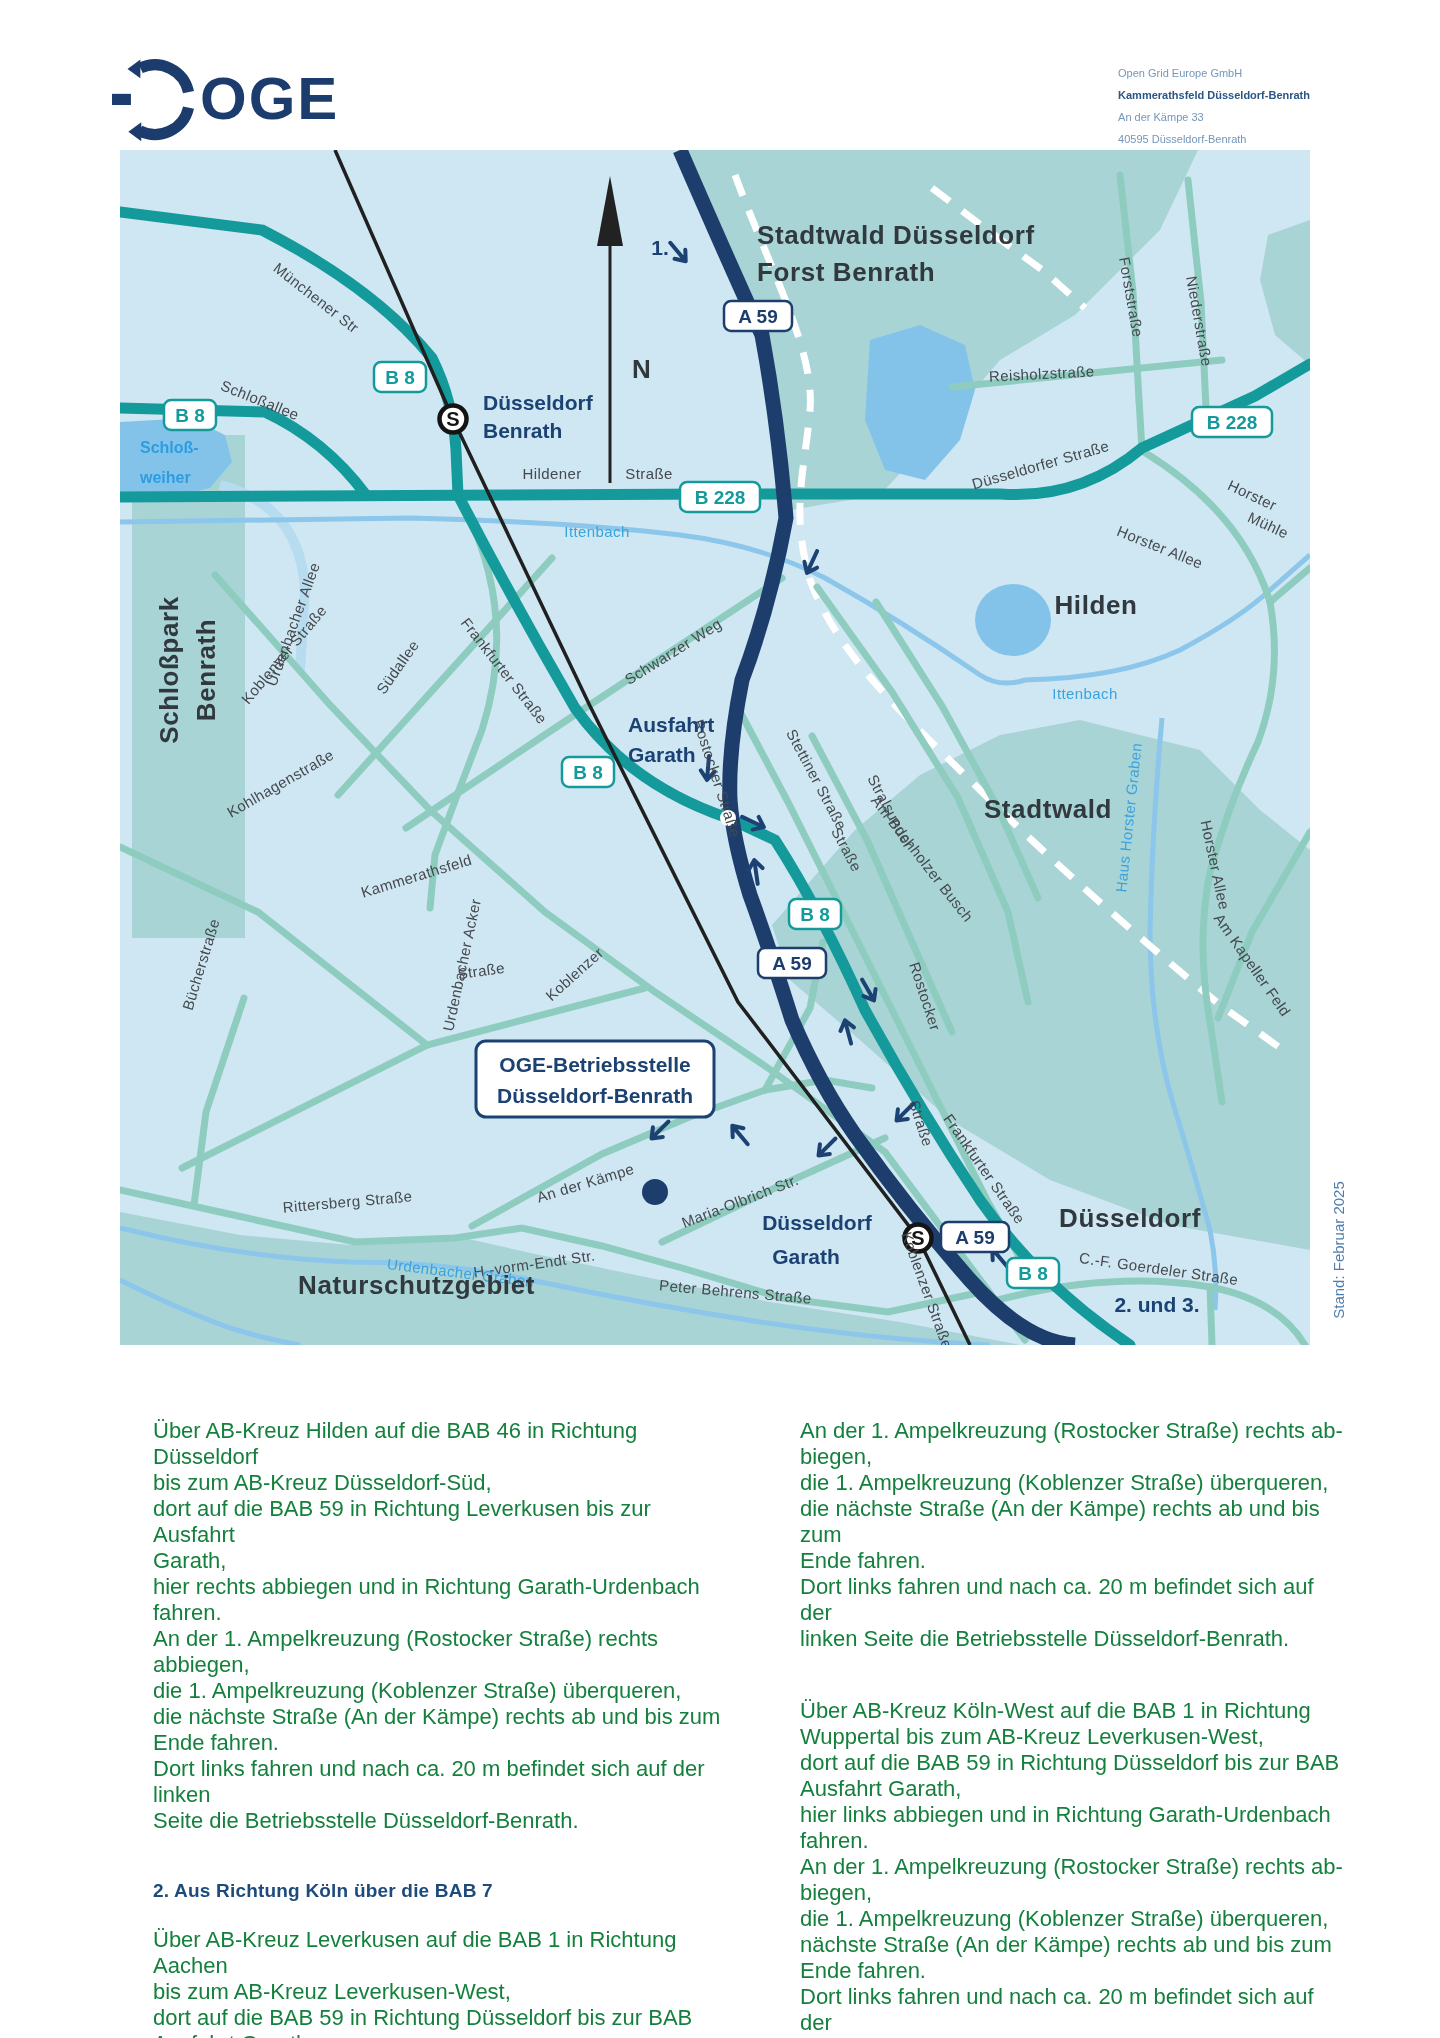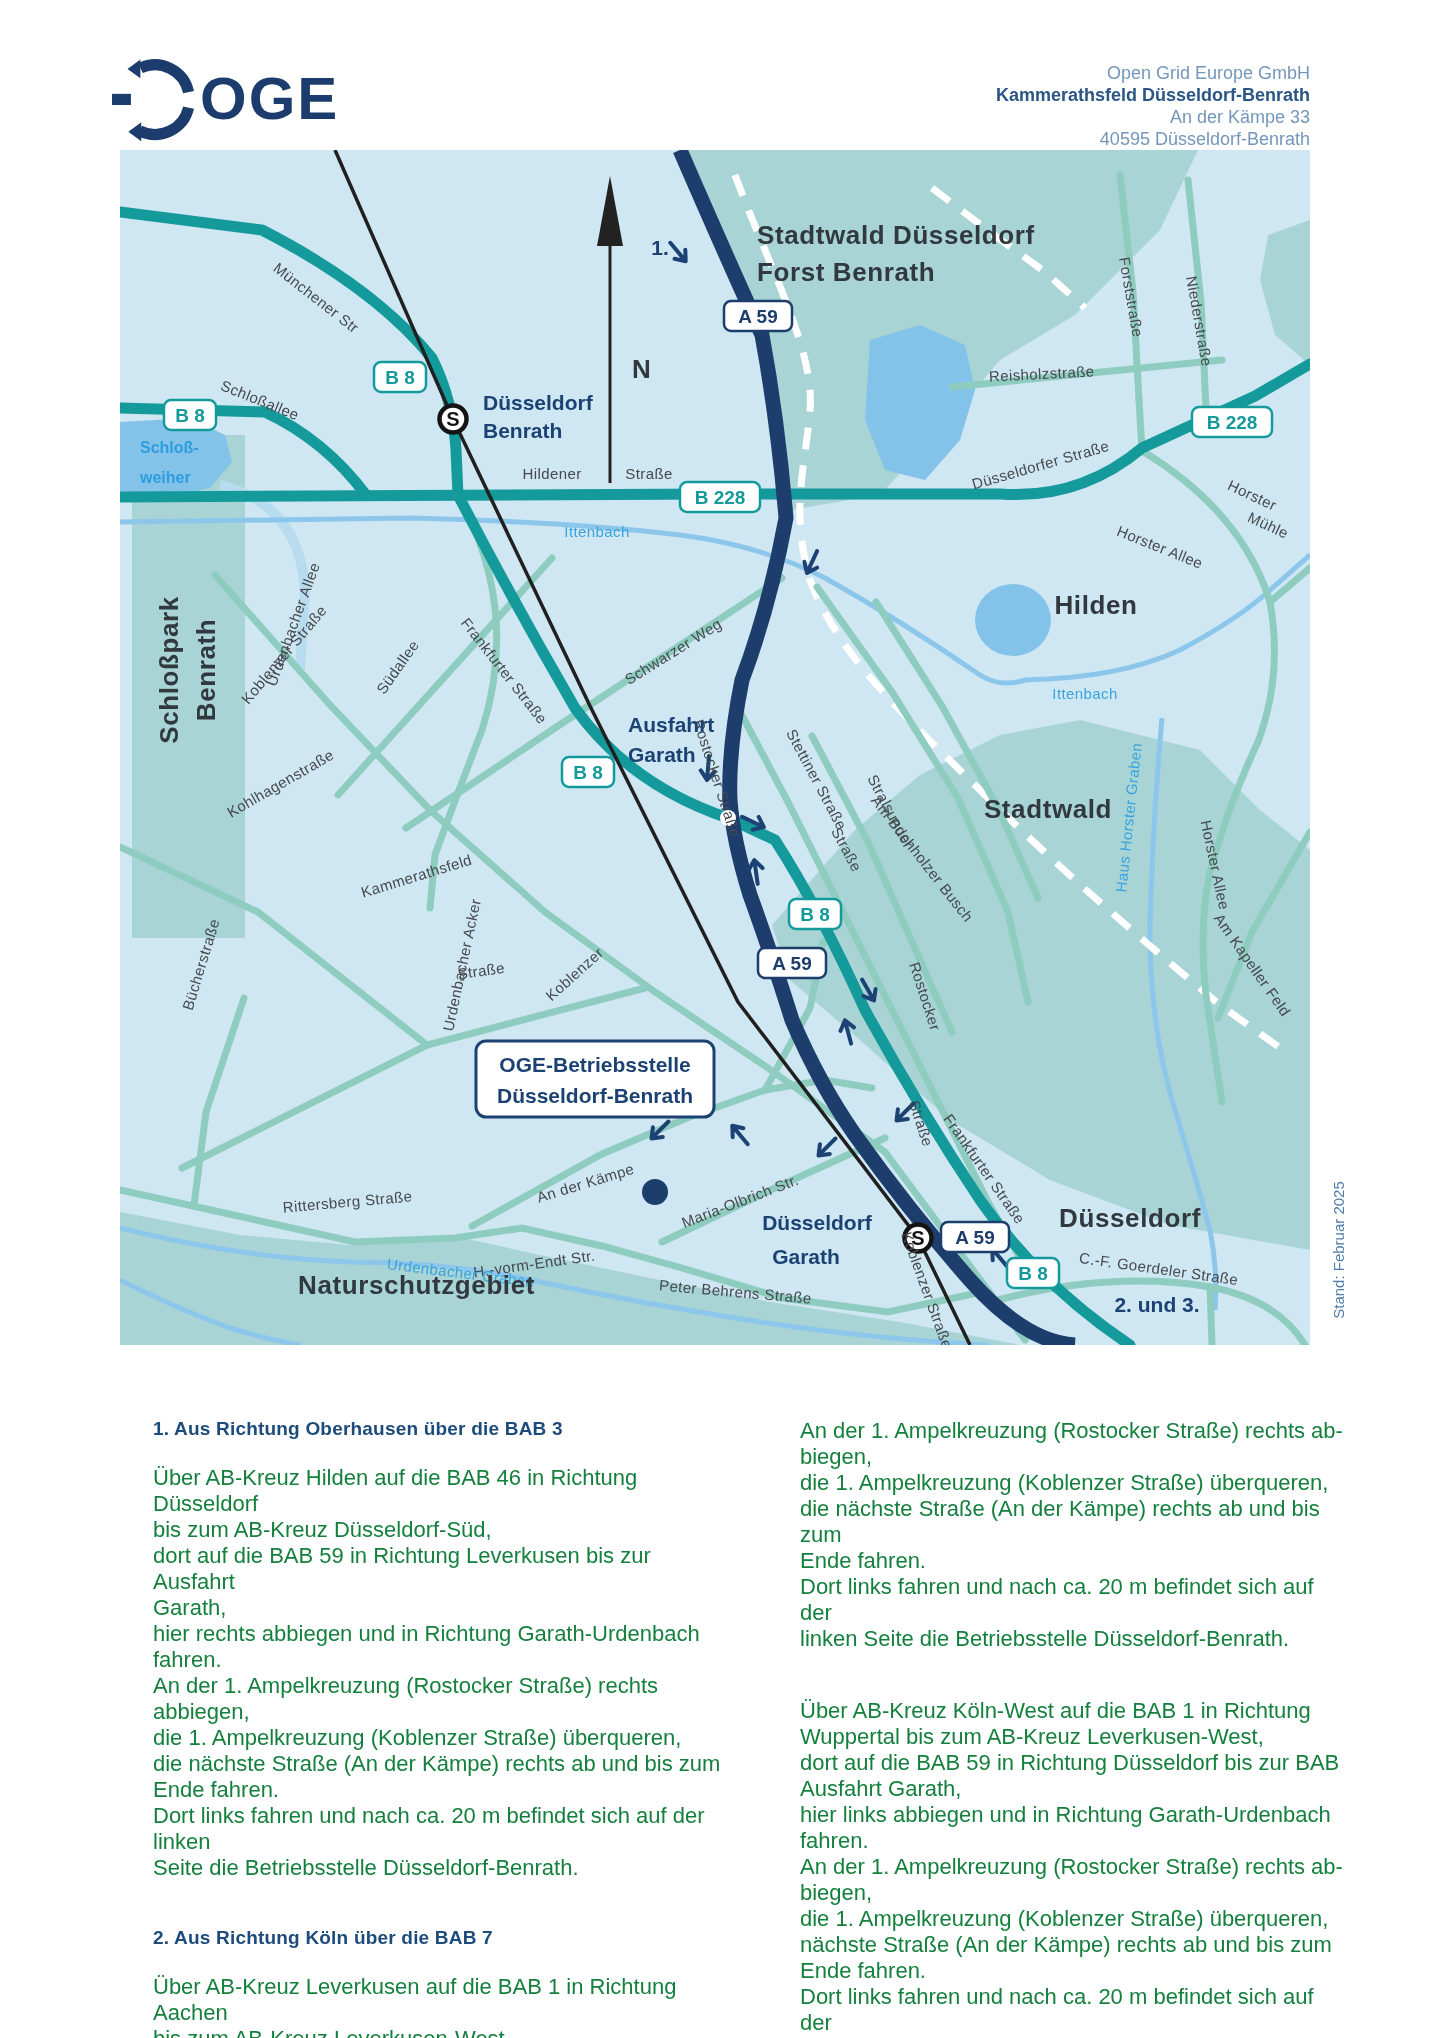--- a/index.html
+++ b/index.html
@@ -1,20 +1,20 @@
 <!DOCTYPE html>
 <html><head>
 <meta charset="utf-8">
 <style>
   html,body{margin:0;padding:0;background:#fff;}
   body{width:1440px;height:2038px;position:relative;font-family:"Liberation Sans",sans-serif;overflow:hidden;}
   
   .logo-wrap{position:absolute;left:112px;top:56px;display:flex;align-items:center;gap:2px;}
   .logo-text{font-size:60px;font-weight:bold;color:#1d3c6e;letter-spacing:2px;line-height:1;}
-  .addr{position:absolute;right:130px;top:62px;text-align:right;font-size:18px;line-height:22px;color:#7496ba;}
+  .addr{position:absolute;right:130px;top:62px;font-size:11px;line-height:22px;color:#7496ba;}
   .addr .bold{color:#2a5585;font-weight:bold;}
   
   .map{position:absolute;left:120px;top:150px;width:1190px;height:1195px;}
   svg text{font-family:"Liberation Sans",sans-serif;}
   .st{font-size:15px;fill:#45494d;letter-spacing:.4px;}
   .ar{font-size:26px;font-weight:bold;fill:#31383e;letter-spacing:.6px;}
   .nv{font-size:21px;font-weight:bold;fill:#1c4273;}
   .wl{font-size:15px;fill:#3aa3de;letter-spacing:.4px;}
   .wlb{font-size:16px;font-weight:bold;fill:#2d9de0;}
   .badge-txt{font-size:19px;font-weight:bold;}
@@ -284,21 +284,20 @@
         <text transform="translate(686,1114) rotate(0)" text-anchor="middle" class="nv">Garath</text>
         <text transform="translate(540,105) rotate(0)" text-anchor="middle" class="nv">1.</text>
         <text transform="translate(1037,1162) rotate(0)" text-anchor="middle" class="nv">2. und 3.</text>
       </g>
 </svg>
 </div>
 
 <div class="stand">Stand: Februar 2025</div>
 
 <div class="col col1">
-    <h3>1. Aus Richtung Oberhausen über die BAB 3</h3>
     <p>Über AB-Kreuz Hilden auf die BAB 46 in Richtung Düsseldorf<br>bis zum AB-Kreuz Düsseldorf-Süd,<br>dort auf die BAB 59 in Richtung Leverkusen bis zur Ausfahrt<br>Garath,<br>hier rechts abbiegen und in Richtung Garath-Urdenbach<br>fahren.<br>An der 1. Ampelkreuzung (Rostocker Straße) rechts abbiegen,<br>die 1. Ampelkreuzung (Koblenzer Straße) überqueren,<br>die nächste Straße (An der Kämpe) rechts ab und bis zum<br>Ende fahren.<br>Dort links fahren und nach ca. 20 m befindet sich auf der linken<br>Seite die Betriebsstelle Düsseldorf-Benrath.</p>
     <h3>2. Aus Richtung Köln über die BAB 7</h3>
     <p>Über AB-Kreuz Leverkusen auf die BAB 1 in Richtung Aachen<br>bis zum AB-Kreuz Leverkusen-West,<br>dort auf die BAB 59 in Richtung Düsseldorf bis zur BAB<br>Ausfahrt Garath,<br>hier links abbiegen und in Richtung Garath-Urdenbach<br>fahren.</p>
   </div>
 <div class="col col2">
     <p>An der 1. Ampelkreuzung (Rostocker Straße) rechts ab-<br>biegen,<br>die 1. Ampelkreuzung (Koblenzer Straße) überqueren,<br>die nächste Straße (An der Kämpe) rechts ab und bis zum<br>Ende fahren.<br>Dort links fahren und nach ca. 20 m befindet sich auf der<br>linken Seite die Betriebsstelle Düsseldorf-Benrath.</p>
     <p>Über AB-Kreuz Köln-West auf die BAB 1 in Richtung<br>Wuppertal bis zum AB-Kreuz Leverkusen-West,<br>dort auf die BAB 59 in Richtung Düsseldorf bis zur BAB<br>Ausfahrt Garath,<br>hier links abbiegen und in Richtung Garath-Urdenbach<br>fahren.<br>An der 1. Ampelkreuzung (Rostocker Straße) rechts ab-<br>biegen,<br>die 1. Ampelkreuzung (Koblenzer Straße) überqueren,<br>nächste Straße (An der Kämpe) rechts ab und bis zum<br>Ende fahren.<br>Dort links fahren und nach ca. 20 m befindet sich auf der<br>linken Seite die Betriebsstelle Düsseldorf-Benrath.</p>
   </div>
 
 </body></html>

